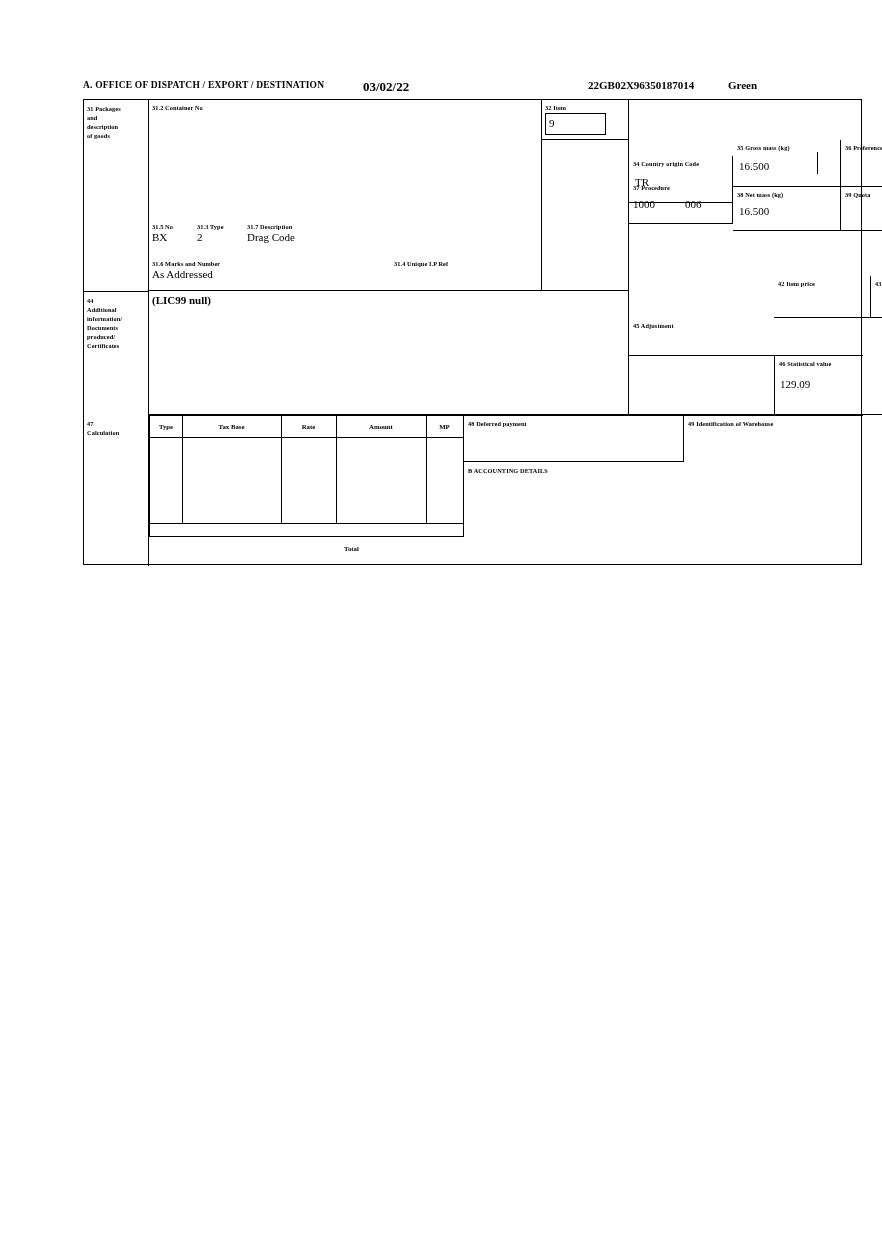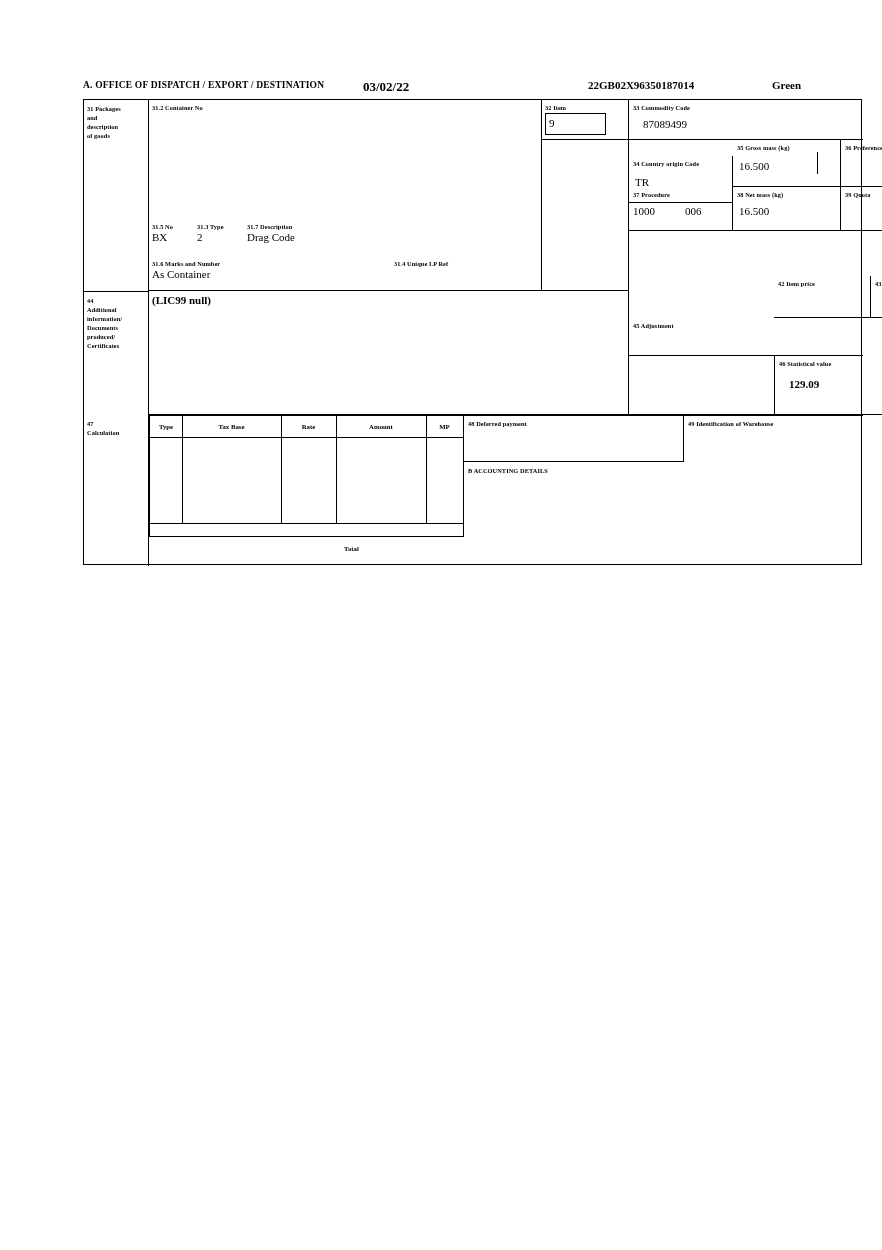--- a/index.html
+++ b/index.html
@@ -53,21 +53,20 @@
     top: -1px;
     font-size: 11px;
     font-weight: bold;
   }
   .hdr .lane {
     position: absolute;
     left: 645px;
     top: -1px;
     font-size: 11px;
     font-weight: bold;
-    margin-left: 44px;
   }
 
   
   .form {
     position: absolute;
     left: 83px;
     top: 99px;
     width: 779px;
     height: 466px;
     border: 1px solid #000;
@@ -147,53 +146,49 @@
       <div class="lbl" style="position:absolute; left:3px; top:122px;">31.5 No</div>
       <div class="lbl" style="position:absolute; left:48px; top:122px;">31.3 Type</div>
       <div class="lbl" style="position:absolute; left:98px; top:122px;">31.7 Description</div>
 
       <div class="val" style="position:absolute; left:3px; top:131px;">BX</div>
       <div class="val" style="position:absolute; left:48px; top:131px;">2</div>
       <div class="val" style="position:absolute; left:98px; top:131px;">Drag Code</div>
 
       <div class="lbl" style="position:absolute; left:3px; top:159px;">31.6 Marks and Number</div>
       <div class="lbl" style="position:absolute; left:245px; top:159px;">31.4 Unique I.P Ref</div>
-      <div class="val" style="position:absolute; left:3px; top:168px;">As Container</div>
+      <div class="val" style="position:absolute; left:3px; top:168px;">As Addressed</div>
       <div class="val" style="position:absolute; left:245px; top:168px;"></div>
     </div>
 
     <div class="cell br bb" style="left:458px; top:0px; width:87px; height:40px;">
       <div class="lbl" style="position:absolute; left:3px; top:3px;">32 Item</div>
       <div class="box32inner" style="left:3px; top:13px; width:61px; height:22px;">
         <div class="val" style="position:absolute; left:3px; top:3px;">9</div>
       </div>
     </div>
 
     <div class="cell br bb" style="left:458px; top:40px; width:87px; height:151px;"></div>
 
-    <div class="cell bb" style="left:545px; top:0px; width:234px; height:40px;">
-      <div class="lbl" style="position:absolute; left:4px; top:3px;">33 Commodity Code</div>
-      <div class="val" style="position:absolute; left:14px; top:18px;">87089499</div>
-    </div>
 
     <div class="cell br bb" style="left:545px; top:56px; width:104px; height:47px;">
       <div class="lbl" style="position:absolute; left:4px; top:3px;">34 Country origin Code</div>
       <div class="val" style="position:absolute; left:6px; top:20px;">TR</div>
     </div>
     <div class="cell br bb" style="left:649px; top:40px; width:108px; height:47px;">
       <div class="lbl" style="position:absolute; left:4px; top:3px;">35 Gross mass (kg)</div>
       <div class="val" style="position:absolute; left:6px; top:20px;">16.500</div>
       <div style="position:absolute; left:84px; top:12px; width:1px; height:22px; background:#000;"></div>
     </div>
     <div class="cell bb" style="left:757px; top:40px; width:122px; height:47px;">
       <div class="lbl" style="position:absolute; left:4px; top:3px;">36 Preference</div>
       <div class="val" style="position:absolute; left:6px; top:20px;"></div>
     </div>
 
-    <div class="cell br bb" style="left:545px; top:87px; width:104px; height:44px;text-align:right;">
+    <div class="cell br bb" style="left:545px; top:80px; width:104px; height:44px;text-align:right;">
       <div class="lbl" style="position:absolute; left:4px; top:3px;">37 Procedure</div>
       <div class="val" style="position:absolute; left:4px; top:18px;">1000</div>
       <div class="val" style="position:absolute; left:56px; top:18px;">006</div>
     </div>
     <div class="cell br bb" style="left:649px; top:87px; width:108px; height:44px;">
       <div class="lbl" style="position:absolute; left:4px; top:3px;">38 Net mass (kg)</div>
       <div class="val" style="position:absolute; left:6px; top:18px;">16.500</div>
     </div>
     <div class="cell bb" style="left:757px; top:87px; width:122px; height:44px;">
       <div class="lbl" style="position:absolute; left:4px; top:3px;">39 Quota</div>
@@ -229,21 +224,21 @@
       <div class="lbl" style="position:absolute; left:4px; top:3px;">45 Adjustment</div>
       <div class="val" style="position:absolute; left:6px; top:16px;"></div>
     </div>
 
     <div class="cell bb" style="left:545px; top:256px; width:145px; height:59px;"></div>
 
     <div class="dotted-v" style="left:544px; top:256px; height:60px;"></div>
 
     <div class="cell bl bb" style="left:690px; top:256px; width:189px; height:59px;">
       <div class="lbl" style="position:absolute; left:4px; top:3px;">46 Statistical value</div>
-      <div class="val" style="position:absolute; left:14px; top:22px;font-weight:bold;">129.09</div>
+      <div class="val" style="position:absolute; left:5px; top:22px;">129.09</div>
     </div>
 
     <div class="cell br" style="left:0px; top:315px; width:65px; height:151px;">
       <div class="lbl" style="padding:4px 3px;">
         <div>47</div>
         <div>Calculation</div>
       </div>
     </div>
 
     <div class="cell" style="left:65px; top:315px; width:315px; height:122px; border:1px solid #000;">

